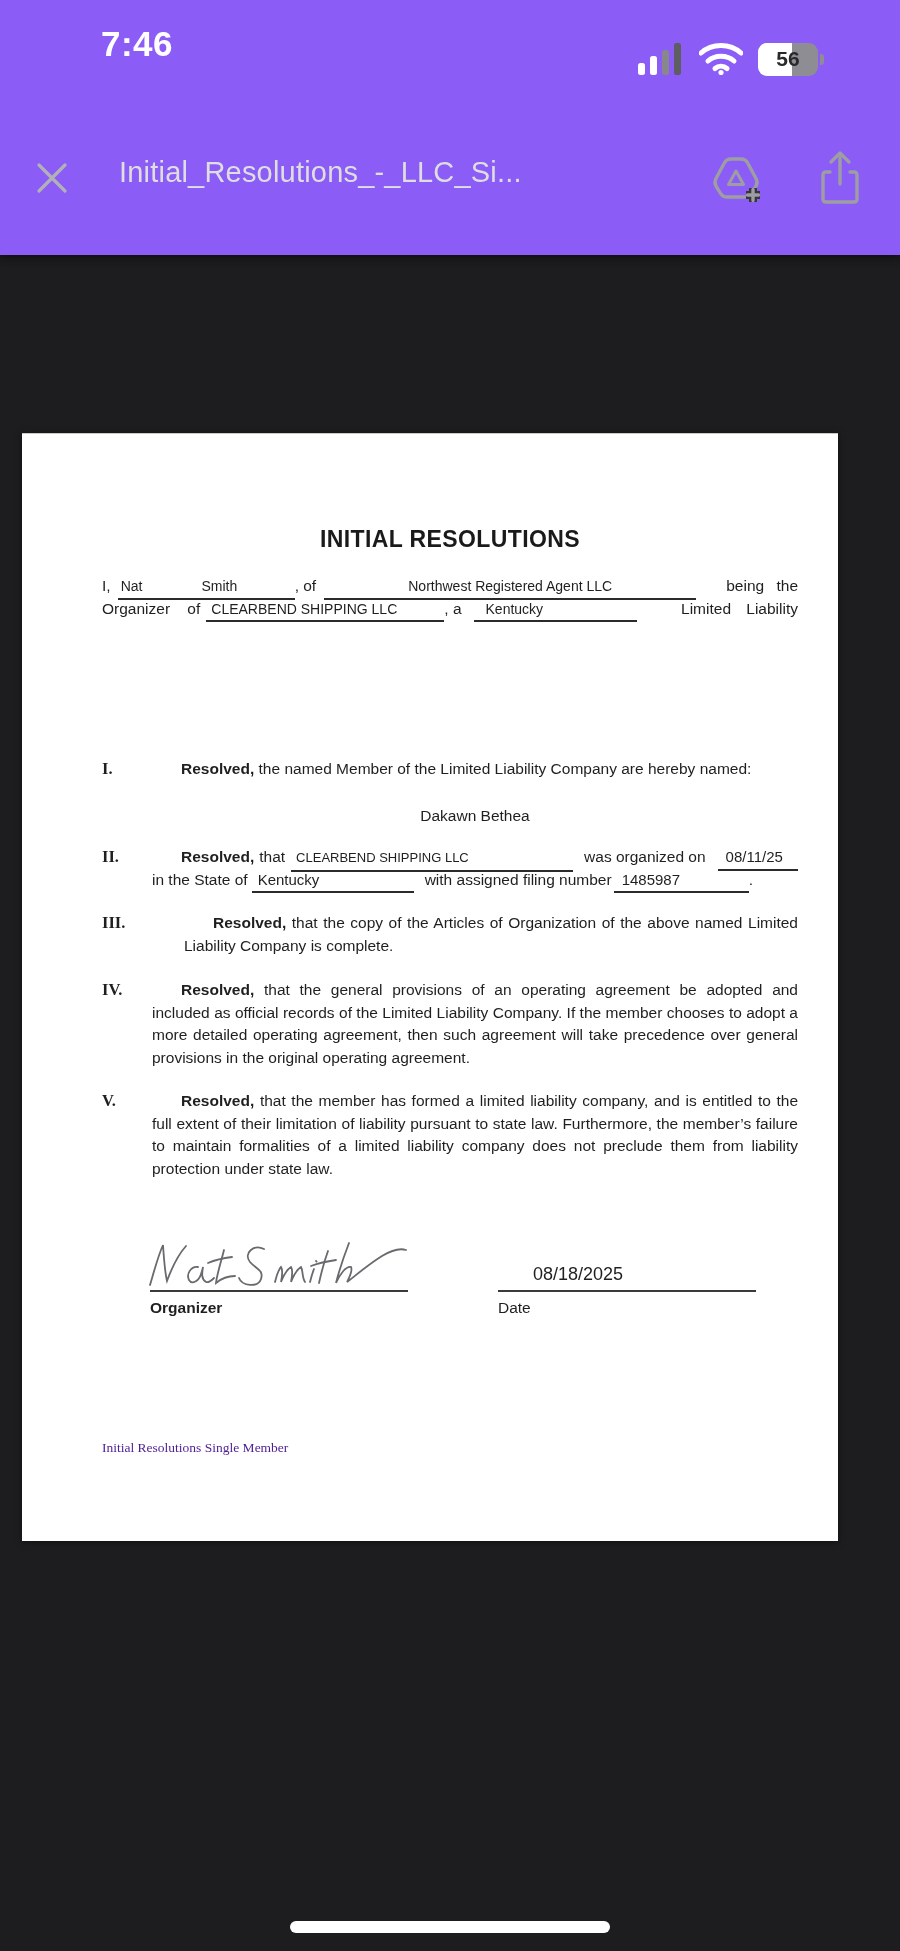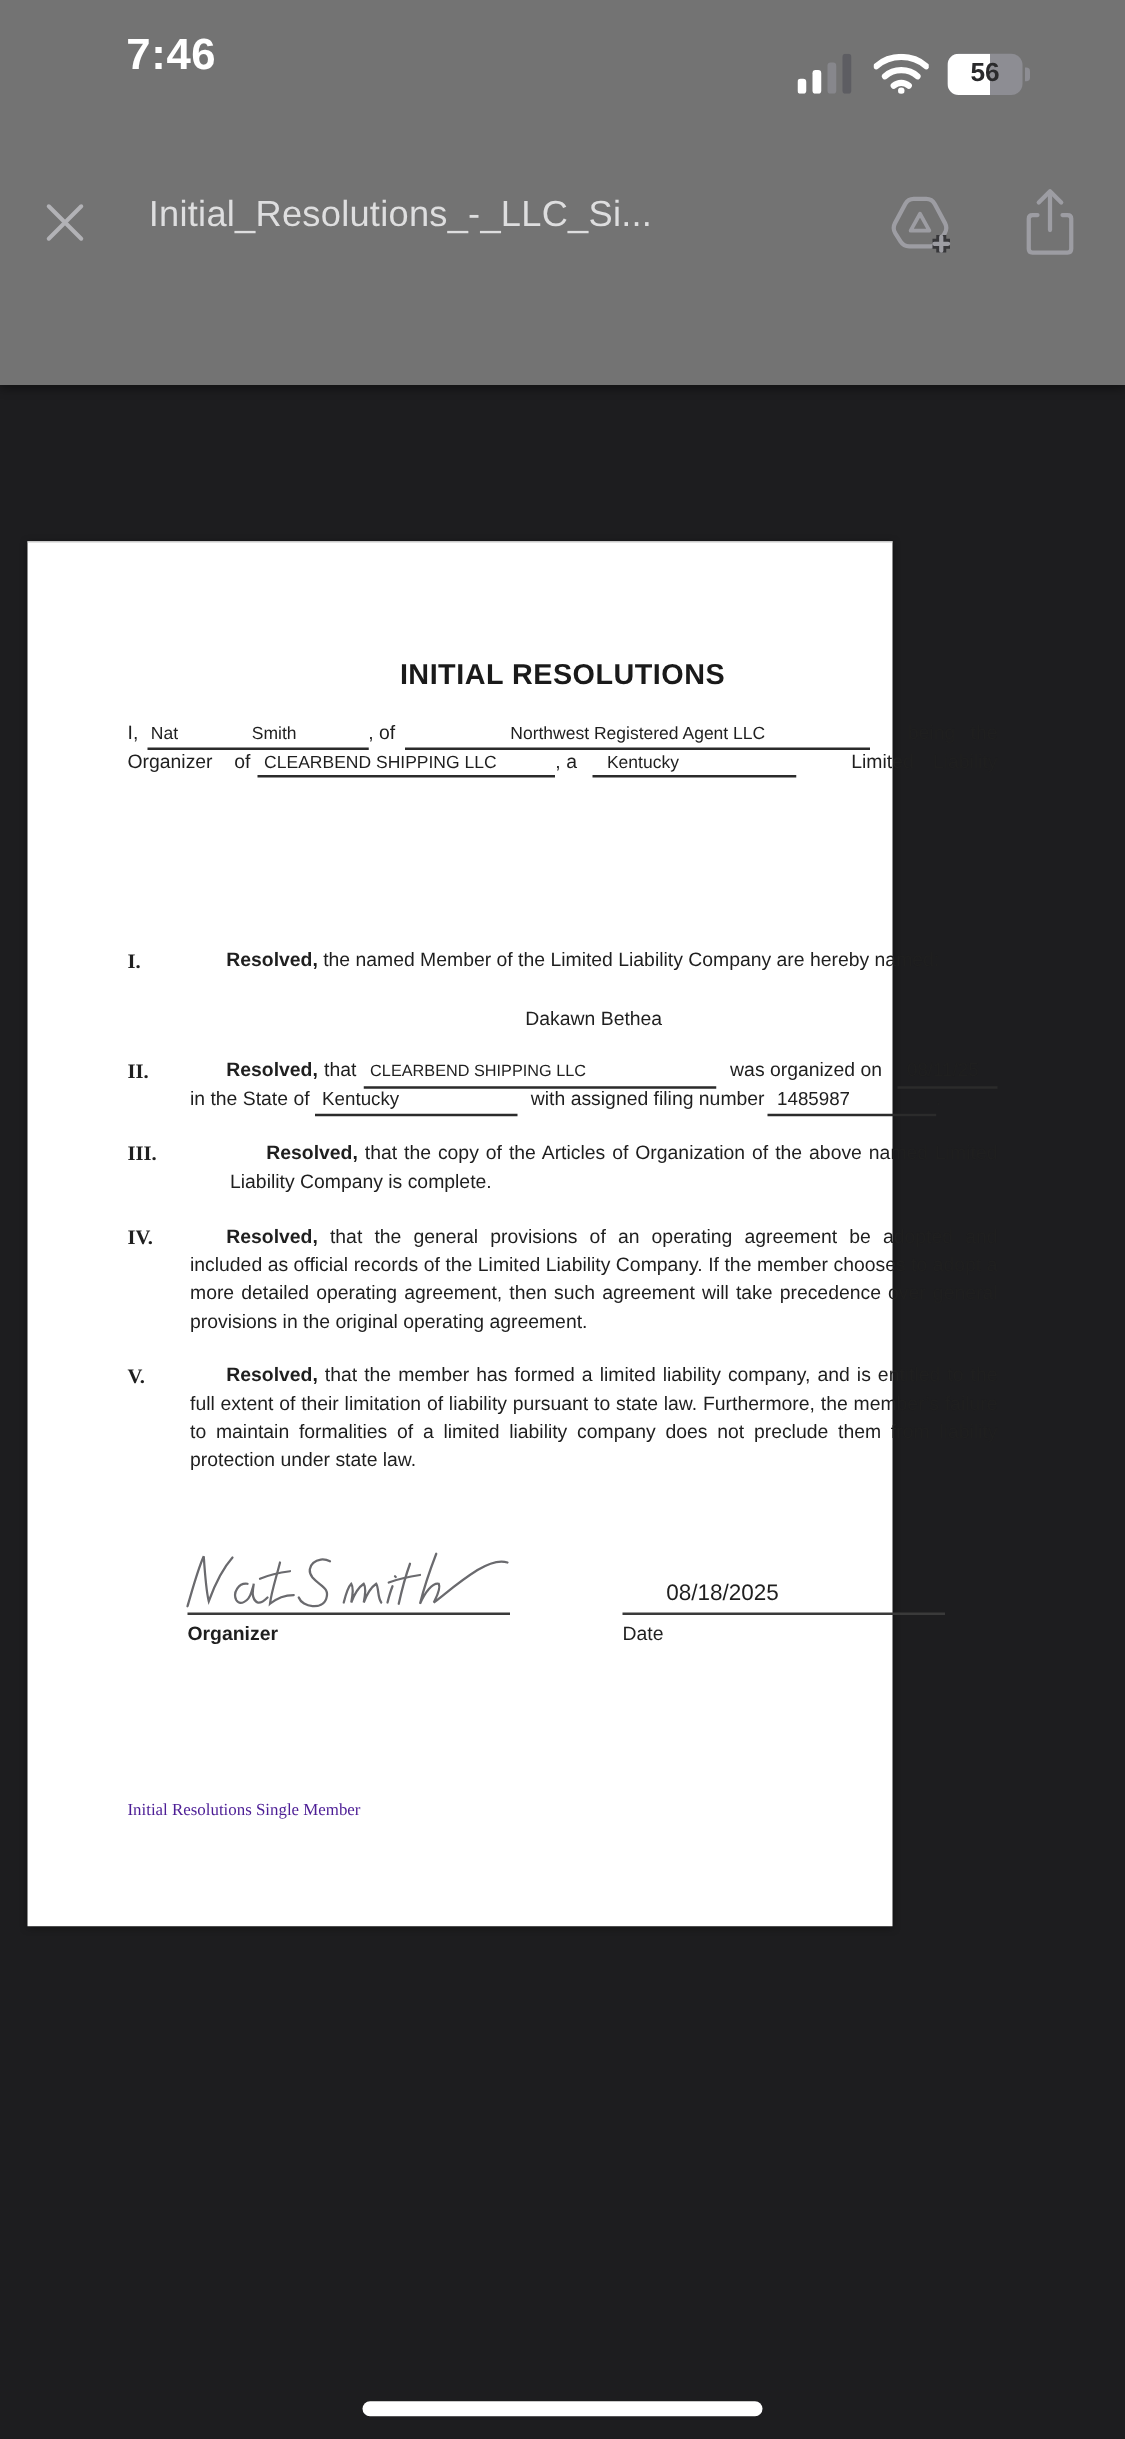--- a/index.html
+++ b/index.html
@@ -1,41 +1,41 @@
 <!DOCTYPE html>
 <html><head>
 <meta charset="utf-8">
 <style>
   * { margin:0; padding:0; box-sizing:border-box; }
   html,body { width:900px; height:1951px; }
   body { background:#161618; font-family:"Liberation Sans", sans-serif; overflow:hidden; position:relative; }
   .screen { position:absolute; inset:0; width:900px; height:1951px; background:#1c1c1e; }
 
   
-  .topbar { position:absolute; left:0; top:0; width:900px; height:308px; background:#737373; box-shadow:0 2px 8px rgba(0,0,0,.45);text-decoration:underline; }
+  .topbar { position:absolute; left:0; top:0; width:900px; height:255px; background:#8b5cf6; box-shadow:0 2px 8px rgba(0,0,0,.45);text-decoration:underline; }
   .time { position:absolute; left:101px; top:24px; color:#ffffff; font-size:35px; font-weight:700; letter-spacing:.5px; }
   .status-icons { position:absolute; left:638px; top:42px; width:190px; height:34px; display:flex; align-items:center; gap:15px; }
   .batt-wrap { position:relative; width:66px; height:33px; }
   .batt-body { position:absolute; left:0; top:0; width:60px; height:33px; border-radius:9px; background:#8d8d93; overflow:hidden; }
   .batt-fill { position:absolute; left:0; top:0; width:56%; height:100%; background:#ffffff; }
   .batt-num { position:absolute; left:0; top:0; width:60px; height:33px; display:flex; align-items:center; justify-content:center; font-size:21px; font-weight:700; color:#2a2a2c; }
   .batt-nub { position:absolute; right:0; top:11px; width:4px; height:11px; border-radius:0 3px 3px 0; background:#8d8d93; }
 
   .header-row { position:absolute; left:0; top:130px; width:900px; height:109px; }
   .close-btn { position:absolute; left:28px; top:24px; width:48px; height:48px; display:flex; align-items:center; justify-content:center; cursor:pointer; }
   .doc-file-title { position:absolute; left:119px; top:26px; width:560px; color:#dededf; font-size:29px; font-weight:400; letter-spacing:.2px; white-space:nowrap; overflow:hidden; }
   .hbtn { position:absolute; top:18px; width:56px; height:60px; display:flex; align-items:center; justify-content:center; cursor:pointer; }
   .hbtn.drive { left:708px; }
   .hbtn.share { left:812px; }
 
   
   .viewport { position:absolute; left:0; top:239px; width:900px; height:1712px; background:linear-gradient(#161617, #1d1d1f 30px); }
 
   
-  .page { position:absolute; left:22px; top:194px; width:692px; height:1108px; background:#ffffff; border-top:1px solid #c9c9c9; box-shadow:0 1px 6px rgba(0,0,0,.5); color:#1f1f1f;padding-left:48px; }
+  .page { position:absolute; left:22px; top:194px; width:816px; height:1108px; background:#ffffff; border-top:1px solid #c9c9c9; box-shadow:0 1px 6px rgba(0,0,0,.5); color:#1f1f1f;padding-left:48px; }
   .doc-title { position:absolute; left:80px; top:92px; width:696px; text-align:center; font-size:23px; font-weight:700; letter-spacing:.4px; color:#1a1a1a; }
 
   .col { position:absolute; left:80px; width:696px; font-size:15.5px; line-height:22.5px; }
   .fld { border-bottom:2px solid #2b2b2b; display:inline-flex; align-items:baseline; }
   .val { font-size:14px; }
   .val-sm { font-size:13px; }
   .iline { display:flex; align-items:baseline; white-space:nowrap; height:22.5px; }
   .just { text-align:justify; }
 
   .intro { top:141px; }

